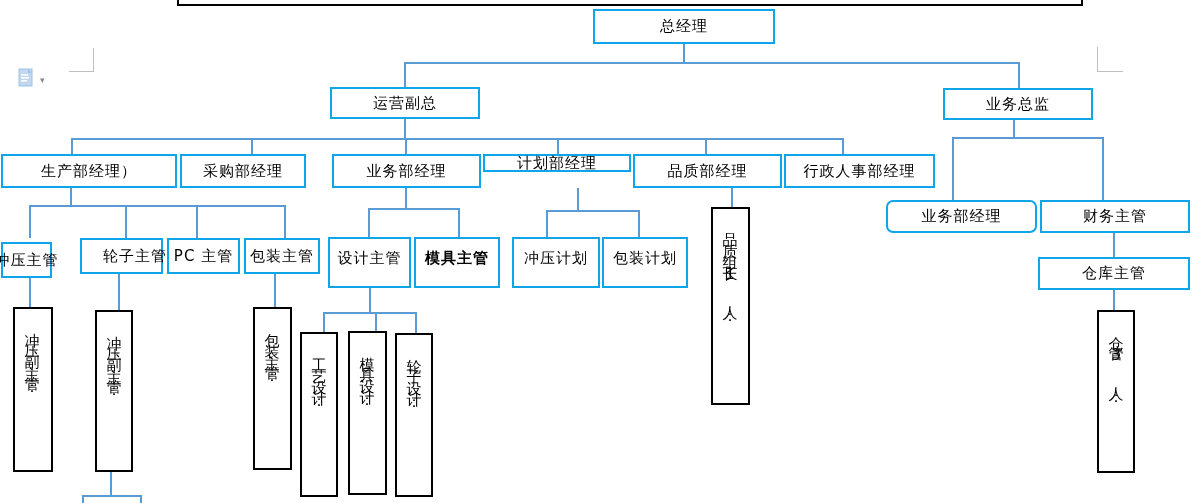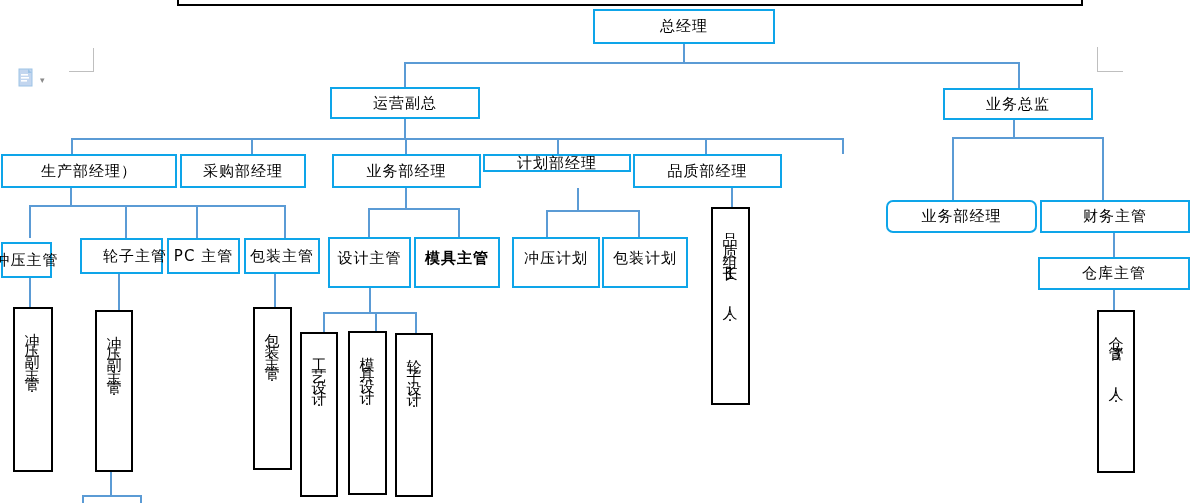--- a/index.html
+++ b/index.html
@@ -137,20 +137,21 @@
 
   <div class="box" style="left:593px;top:9px;width:182px;height:35px;">总经理</div>
   <div class="box" style="left:330px;top:87px;width:150px;height:32px;">运营副总</div>
   <div class="box" style="left:943px;top:88px;width:150px;height:32px;">业务总监</div>
 
   <div class="box" style="left:1px;top:154px;width:176px;height:34px;">生产部经理）</div>
   <div class="box" style="left:180px;top:154px;width:126px;height:34px;">采购部经理</div>
   <div class="box" style="left:332px;top:154px;width:149px;height:34px;">业务部经理</div>
   <div class="box" style="left:483px;top:154px;width:148px;height:18px;">计划部经理</div>
   <div class="box" style="left:633px;top:154px;width:149px;height:34px;">品质部经理</div>
+  <div class="box" style="left:784px;top:154px;width:151px;height:34px;">行政人事部经理</div>
 
   <div class="box" style="left:1px;top:242px;width:51px;height:36px;">冲压主管</div>
   <div class="box" style="left:80px;top:238px;width:83px;height:36px;padding-left:27px;">轮子主管</div>
   <div class="box" style="left:167px;top:238px;width:73px;height:36px;">PC 主管</div>
   <div class="box" style="left:244px;top:238px;width:76px;height:36px;">包装主管</div>
 
   <div class="box tall" style="left:328px;top:237px;width:83px;height:51px;">设计主管</div>
   <div class="box tall" style="left:414px;top:237px;width:86px;height:51px;font-weight:bold;">模具主管</div>
   <div class="box tall" style="left:512px;top:237px;width:88px;height:51px;">冲压计划</div>
   <div class="box tall" style="left:602px;top:237px;width:86px;height:51px;">包装计划</div>

